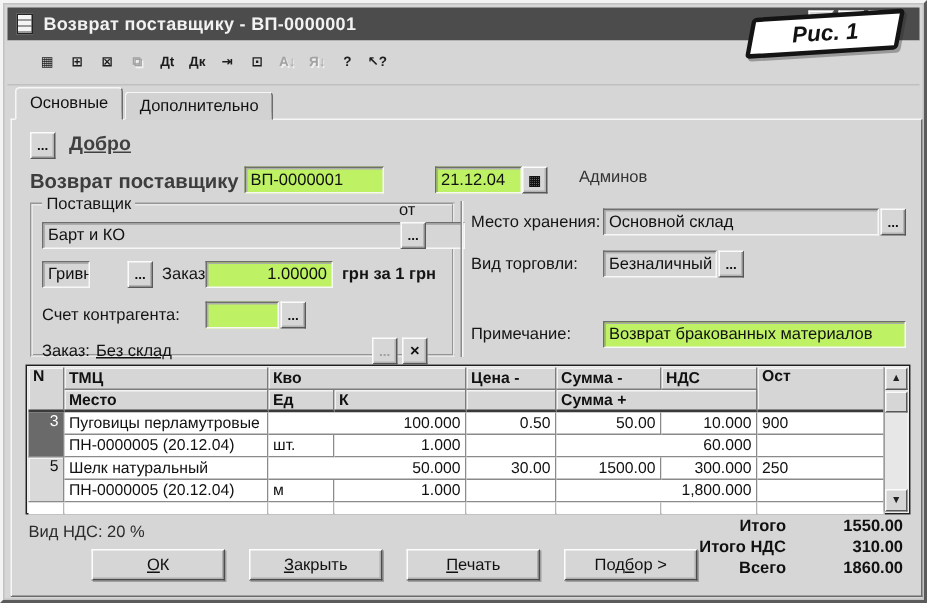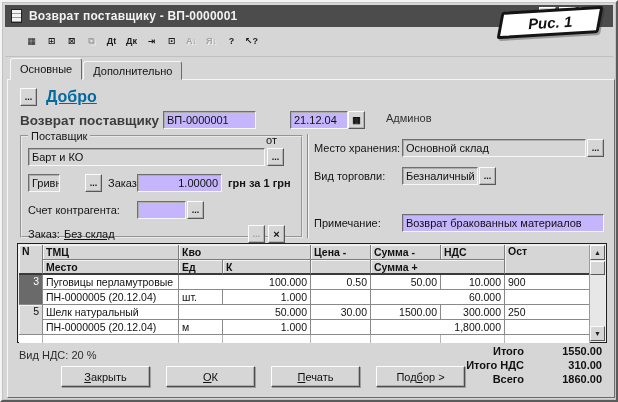--- a/index.html
+++ b/index.html
@@ -31,35 +31,35 @@
   .tabbar{position:absolute;left:8px;top:56px;height:22px;display:flex;align-items:flex-end;z-index:5;}
   .tab{font-size:11px;color:#111;background:#d2d2d2;padding:3px 9px 2px;margin-right:1px;
     border:1px solid;border-color:#f6f6f6 #6b6b6b transparent #f6f6f6;border-radius:3px 3px 0 0;height:19px;}
   .tab.active{background:#d6d6d6;height:22px;padding-top:4px;z-index:6;position:relative;margin-top:24px;}
   
   .panel{position:absolute;left:5px;top:77px;width:608px;height:319px;background:#d6d6d6;
     border:1px solid;border-color:#f6f6f6 #6b6b6b #6b6b6b #f6f6f6;}
   label,.lbl{font-size:11px;color:#141414;}
   .abs{position:absolute;}
   
-  .fld{background:#c4b5fd;border:1px solid;border-color:#6e6e6e #f7f7f7 #f7f7f7 #6e6e6e;
+  .fld{background:#bef264;border:1px solid;border-color:#6e6e6e #f7f7f7 #f7f7f7 #6e6e6e;
     box-shadow:inset 1px 1px 0 #adadad;font-size:11px;color:#111;padding:1px 3px;height:18px;
     font-family:"Liberation Sans","DejaVu Sans",sans-serif;}
   .fld.gray{background:#d6d6d6;}
   .fld.num{text-align:right;}
   div.fld{display:flex;align-items:center;overflow:hidden;white-space:nowrap;}
   input.fld{outline:none;}
   .dots,.xbtn,.calbtn{height:18px;width:17px;background:#d6d6d6;border:1px solid;
     border-color:#fbfbfb #585858 #585858 #fbfbfb;box-shadow:inset -1px -1px 0 #b3b3b3;
     font-size:9px;line-height:14px;text-align:center;color:#111;padding:0;font-weight:bold;
     font-family:"Liberation Sans",sans-serif;}
   .dots.dis{color:#a0a0a0;}
   .xbtn{font-size:11px;font-weight:bold;line-height:15px;}
   .linku{font-size:11px;color:#111;text-decoration:underline;cursor:pointer;}
-  .firm{font-size:16px;font-weight:bold;text-decoration:underline;color:#0369a1;cursor:pointer;}
+  .firm{font-size:13px;font-weight:bold;text-decoration:underline;color:#404040;cursor:pointer;}
   .caption{font-size:13.5px;font-weight:bold;color:#3d3d3d;}
   .bold{font-weight:bold;}
   fieldset.group{position:absolute;left:12px;top:50px;width:283px;height:108px;margin:0;padding:0;
     border:2px groove #e9e9e9;}
   fieldset.group legend{font-size:11px;color:#141414;margin-left:6px;padding:0 3px;}
   .vdiv{position:absolute;left:299px;top:54px;width:2px;height:104px;border-left:1px solid #8b8b8b;border-right:1px solid #f5f5f5;}
   
   .gridwrap{position:absolute;left:9px;top:163px;width:590px;height:100px;background:#fff;
     border:1px solid #1f1f1f;box-shadow:inset 0 0 0 1px #ededed;}
   table.grid{border-collapse:separate;border-spacing:0;table-layout:fixed;width:571px;font-size:10.5px;margin:1px 0 0 1px;}
@@ -134,21 +134,21 @@
 
     <span class="caption abs" style="left:12px;top:33px;">Возврат поставщику №</span>
     <input class="fld abs" style="left: 155px; top: 31px; width: 93px;" value="ВП-0000001">
     <span class="lbl abs" style="left:258px;top:34px;margin-top:20px;">от</span>
     <input class="fld abs" style="left: 282px; top: 31px; width: 58px;" value="21.12.04">
     <button class="calbtn abs" style="left:340px;top:31px;">▦</button>
     <span class="lbl abs" style="left:378px;top:32px;color:#333;">Админов</span>
 
     <fieldset class="group">
       <legend>Поставщик</legend>
-      <div class="fld gray abs" style="left:6px;top:6px;width:237px;">
+      <div class="fld gray abs" style="left:6px;top:6px;width:282px;">
           <span>Барт и КО</span>
         </div>
       <button class="dots abs" style="left:245px;top:6px;">...</button>
 
       <div class="fld gray abs" style="left:6px;top:32px;width:32px;">
           <span>Гривня</span>
         </div>
       <button class="dots abs" style="left:63px;top:32px;">...</button>
       <span class="lbl abs" style="left:86px;top:35px;">Заказ:</span>
       <input class="fld num abs" style="left: 115px; top: 32px; width: 85px;" value="1.00000">
@@ -274,20 +274,20 @@
         <div class="trow">
           <span class="tlabel">Итого НДС</span>
           <span class="tvalue">310.00</span>
         </div>
         <div class="trow">
           <span class="tlabel">Всего</span>
           <span class="tvalue">1860.00</span>
         </div>
       </div>
     <div class="btnrow">
+        <button class="cmd"><u>О</u>К</button>
         <button class="cmd"><u>З</u>акрыть</button>
-        <button class="cmd"><u>О</u>К</button>
         <button class="cmd"><u>П</u>ечать</button>
         <button class="cmd">Под<u>б</u>ор &gt;</button>
       </div>
 
   </div>
 </div>
 
 </body></html>

